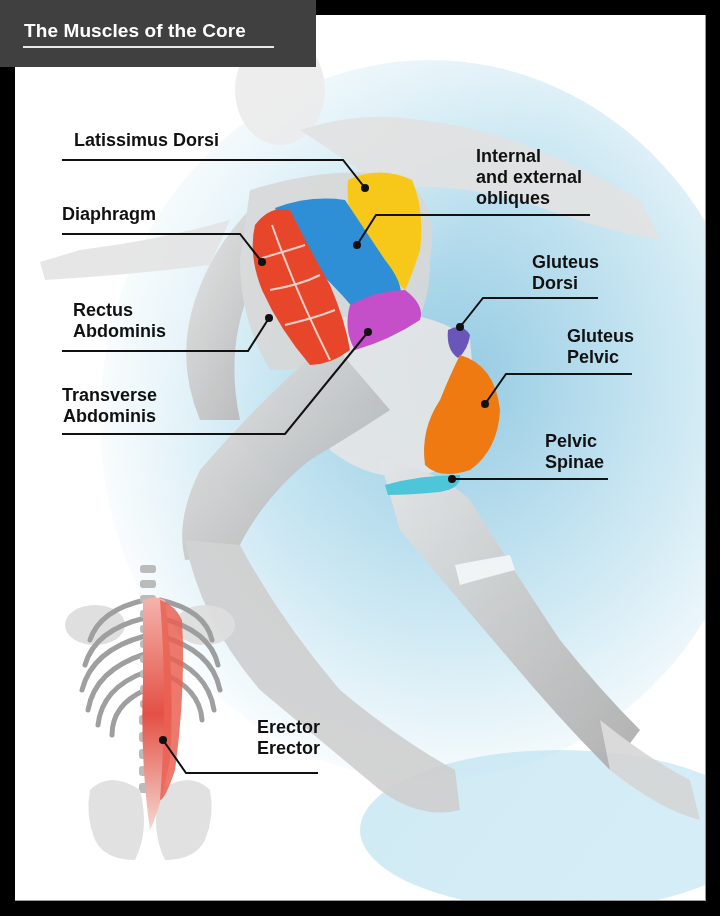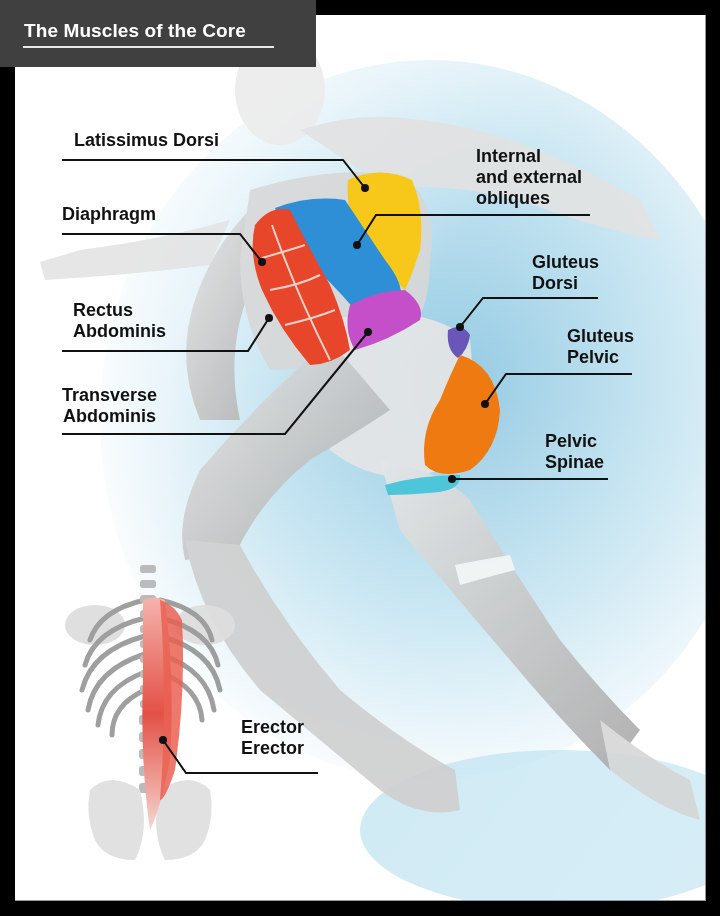--- a/index.html
+++ b/index.html
@@ -207,16 +207,16 @@
 <div class="label right" style="right:86px; top:326px;">
   <span>Gluteus</span>
   <span>Pelvic</span>
 </div>
 
 <div class="label right" style="right:116px; top:431px;">
   <span>Pelvic</span>
   <span>Spinae</span>
 </div>
 
-<div class="label right" style="right:416px; top:717px;">
+<div class="label right" style="right:400px; top:717px;">
   <span>Erector</span>
   <span>Erector</span>
 </div>
 
 </body></html>

